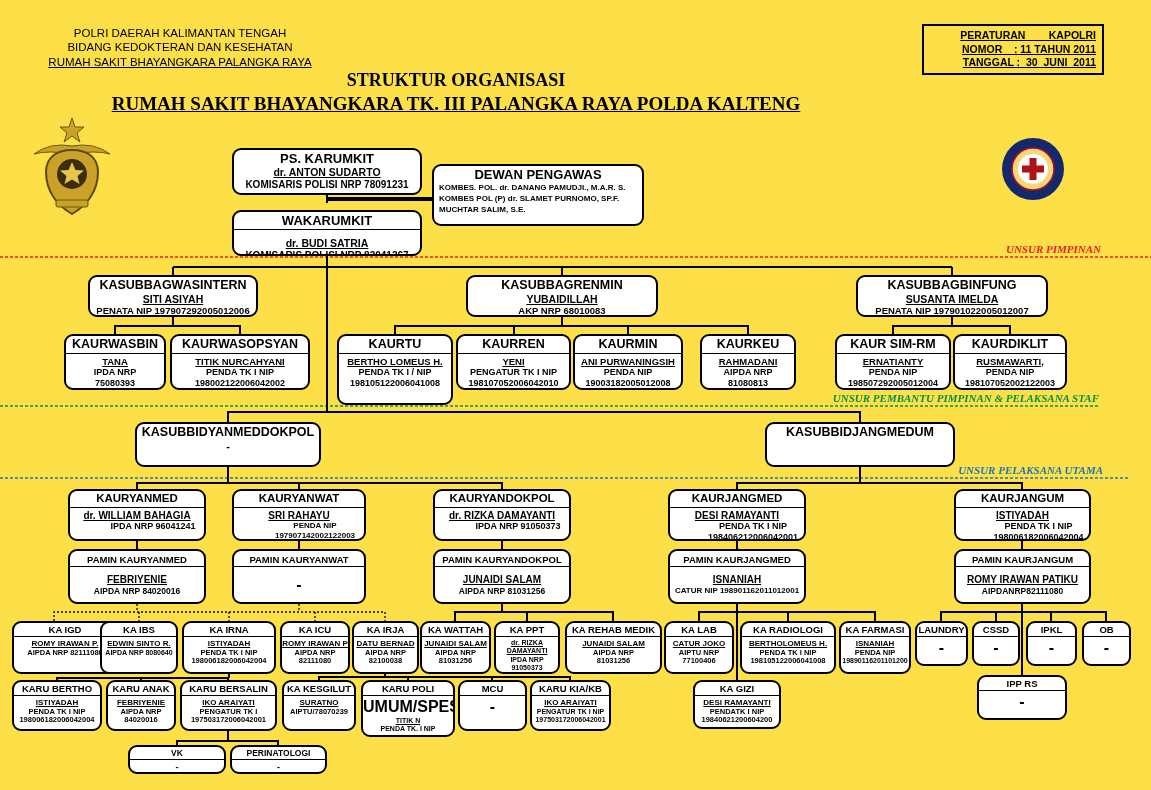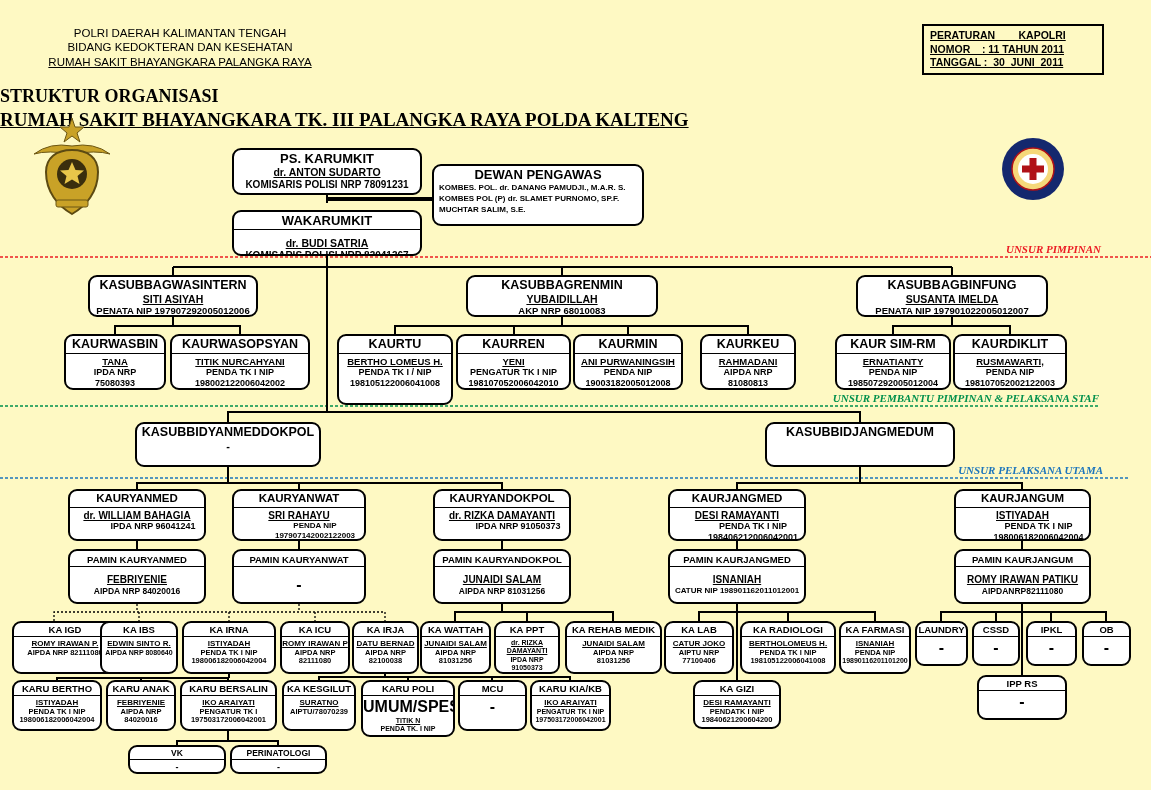--- a/index.html
+++ b/index.html
@@ -1,26 +1,26 @@
 <!DOCTYPE html>
 <html><head>
 <meta charset="utf-8">
 <style>
   html,body{margin:0;padding:0;background:#ffffff;}
-  #page{position:relative;width:1151px;height:790px;background:#fef9c3;overflow:hidden;
+  #page{position:relative;width:1151px;height:790px;background:#fde047;overflow:hidden;
         font-family:"Liberation Sans",sans-serif;color:#000;}
   svg.wires{position:absolute;left:0;top:0;z-index:0;}
   
   .agency{position:absolute;left:40px;top:26px;width:280px;text-align:center;
           font-size:11.5px;line-height:1.25;}
   .agency .u{text-decoration:underline;}
   .regbox{position:absolute;left:922px;top:24px;width:166px;border:2px solid #000;
-          padding:3px 6px;font-size:10.5px;font-weight:bold;line-height:1.3;}
+          padding:3px 6px;font-size:10.5px;font-weight:bold;line-height:1.3;text-align:right;}
   .regbox div{text-decoration:underline;white-space:pre;}
-  .titles{position:absolute;left:0;top:86px;width:912px;text-align:left;
+  .titles{position:absolute;left:0;top:70px;width:912px;text-align:center;
           font-family:"Liberation Serif",serif;font-weight:bold;}
   .titles .t1{font-size:18px;}
   .titles .t2{font-size:19px;text-decoration:underline;margin-top:2px;}
   
   .seclabel{position:absolute;font-family:"Liberation Serif",serif;font-weight:bold;
             font-style:italic;font-size:11px;z-index:2;}
   
   .node{position:absolute;box-sizing:border-box;border:2px solid #000;border-radius:9px;
         background:#fff;text-align:center;z-index:1;overflow:hidden;padding-top:1px;
         line-height:1.18;}

